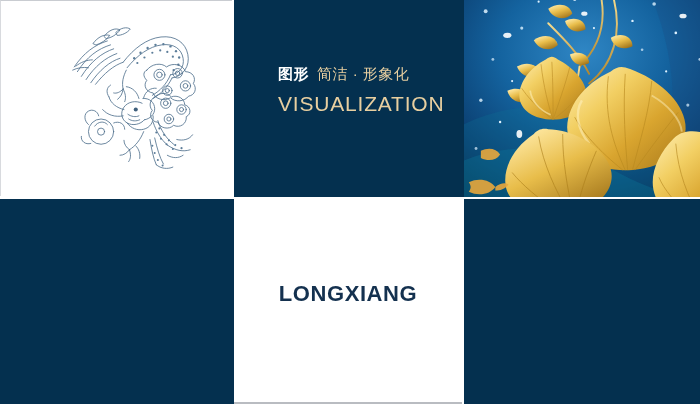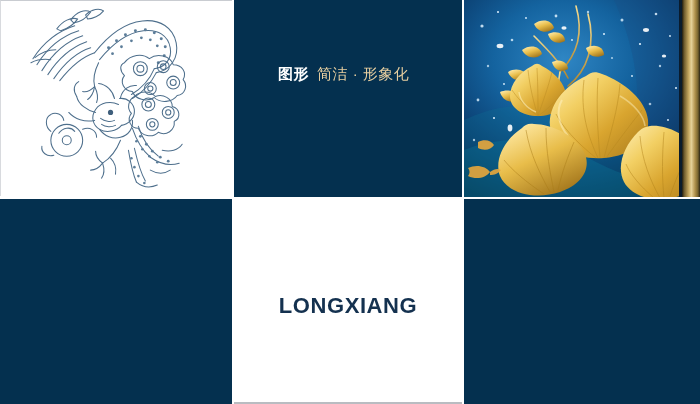--- a/index.html
+++ b/index.html
@@ -17,20 +17,21 @@
   #board {
     position: relative;
     width: 700px;
     height: 404px;
     background: #ffffff;
   }
 
   .panel {
     position: absolute;
     overflow: hidden;
+    padding-left: 48px;
   }
 
   
   #panel-dragon {
     left: 0; top: 0; width: 232px; height: 196px;
     background: #ffffff;
     border-top: 1px solid #c9ccd1;
     border-left: 1px solid #d8dade;
     box-sizing: border-box;
   }
@@ -71,21 +72,21 @@
   
   #panel-logo {
     left: 234px; top: 199px; width: 228px; height: 205px;
     background: #ffffff;
     border-bottom: 2px solid #b9bcc1;
     box-sizing: border-box;
   }
   #logo-stack {
     position: absolute;
     left: 0; right: 0;
-    top: 96px;
+    top: 84px;
     text-align: center;
   }
   #logo-latin {
     font-size: 22px;
     font-weight: bold;
     letter-spacing: 0.6px;
     color: #14314f;
     line-height: 1;
   }
   #logo-cn {
@@ -257,20 +258,21 @@
         </g>
       </g>
     </svg>
   </div>
 
   <div class="panel" id="panel-visualization">
     <div class="textblock">
       <div class="line-cn">
         <span class="kicker">图形</span><span class="sub-cn">简洁 · 形象化</span>
       </div>
+      <div class="line-en">VISUALIZATION</div>
     </div>
   </div>
 
   <div class="panel" id="panel-ginkgo">
     <div id="ginkgo-art">
       <svg viewBox="0 0 236 197" preserveAspectRatio="xMidYMid slice" aria-hidden="true">
         <defs>
           <radialGradient id="bgGlow" cx="42%" cy="30%" r="78%">
             <stop offset="0%" stop-color="#2f86c4"></stop>
             <stop offset="38%" stop-color="#14639f"></stop>

